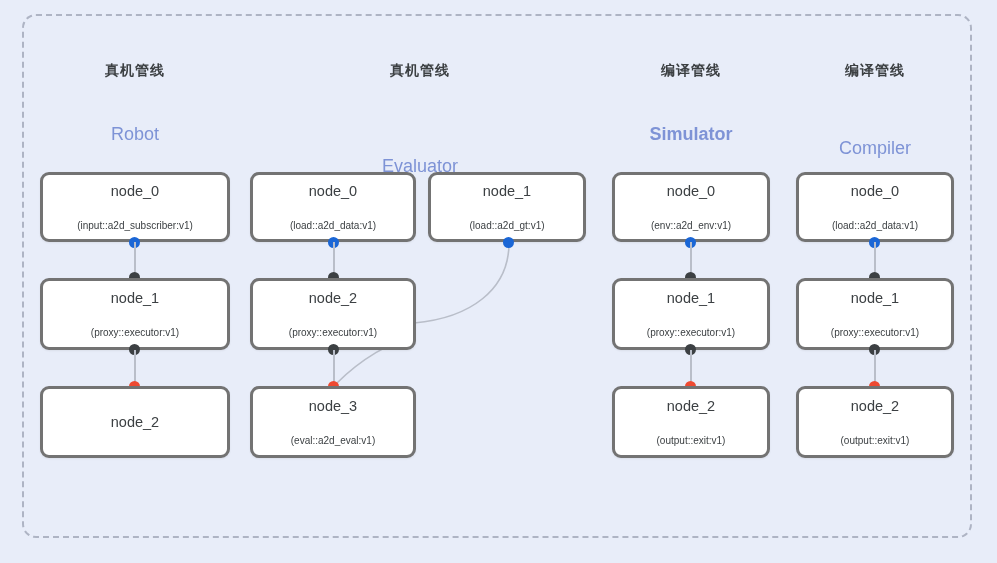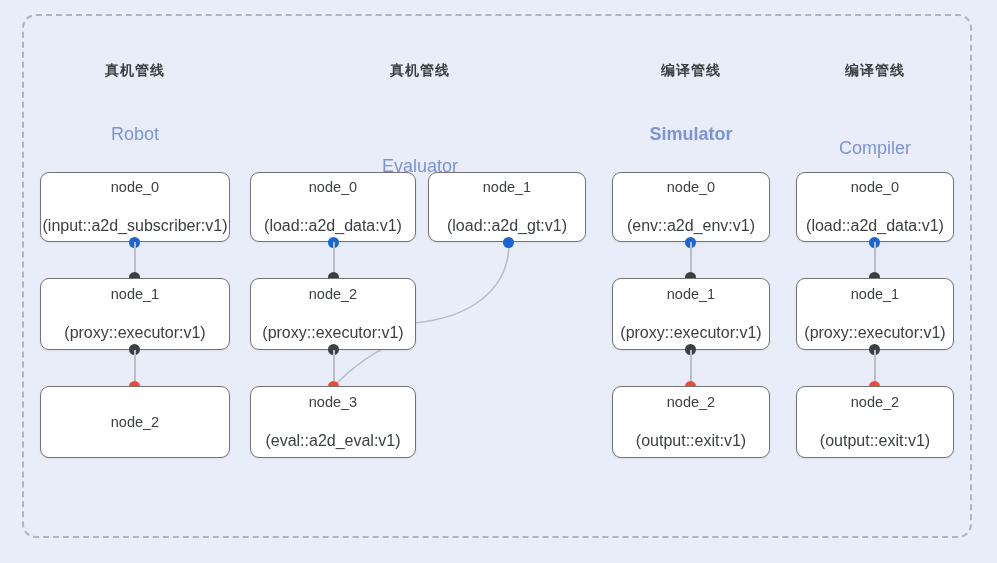--- a/index.html
+++ b/index.html
@@ -48,36 +48,36 @@
     font-size: 18px;
     font-weight: 400;
     color: #7e93d6;
     white-space: nowrap;
   }
   
   .node {
     position: absolute;
     box-sizing: border-box;
     background: #ffffff;
-    border: 1px solid #737373;
+    border: 3px solid #737373;
     border-radius: 9px;
     box-shadow: 0 1px 2px rgba(60,64,67,0.08);
     display: flex;
     flex-direction: column;
     align-items: center;
     justify-content: center;
     gap: 20px;
   }
   .node-id {
     font-size: 14.5px;
     color: #3c4043;
     line-height: 1.25;
   }
   .node-spec {
-    font-size: 16px;
+    font-size: 10px;
     color: #3c4043;
     line-height: 1.25;
     white-space: nowrap;
   }
   
   .conn-line {
     position: absolute;
     width: 2px;
     background: #b9bec9;
   }

